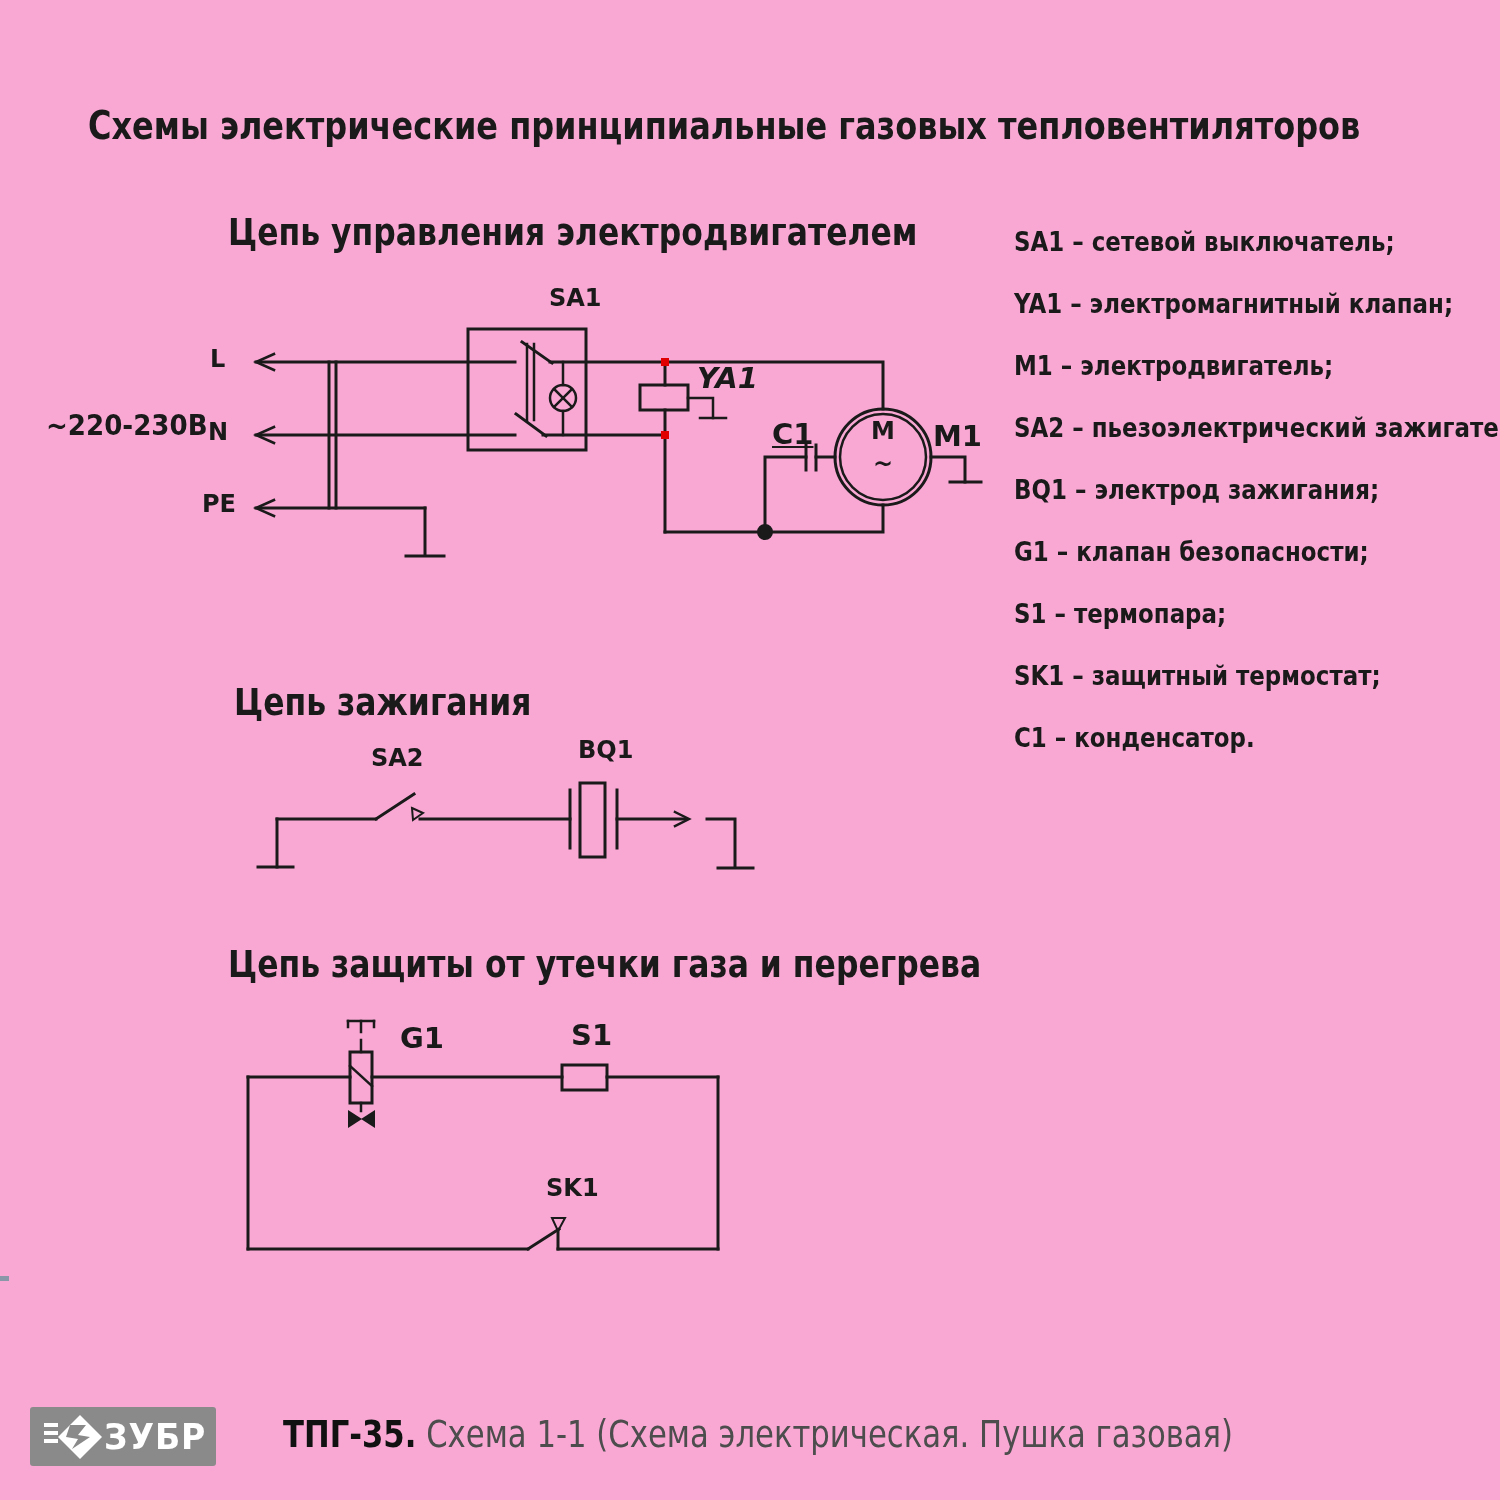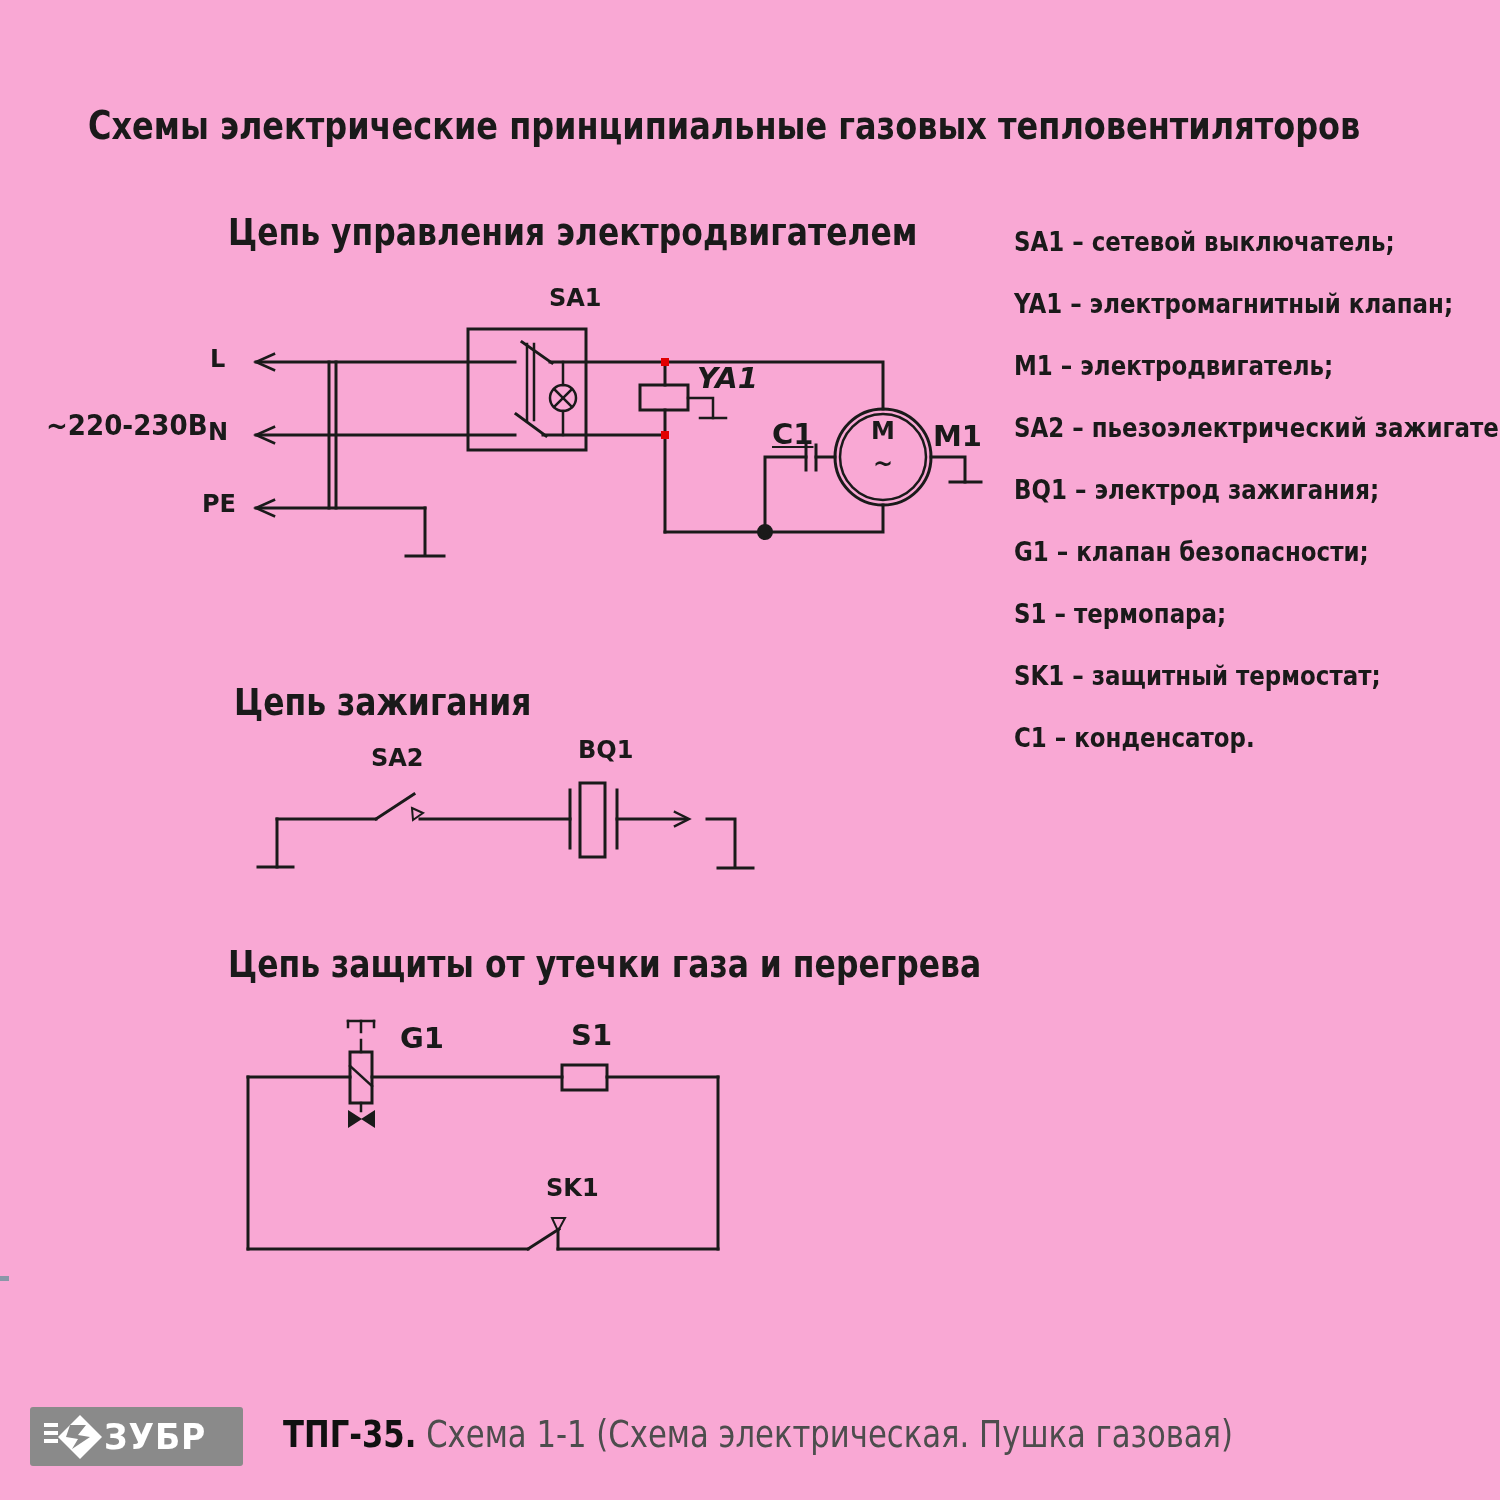--- a/index.html
+++ b/index.html
@@ -8,21 +8,21 @@
   .abs{position:absolute;line-height:1;white-space:nowrap;}
   .cond{transform:scaleX(0.82);transform-origin:0 0;}
   .cond85{transform:scaleX(0.85);transform-origin:0 0;}
   .cond9{transform:scaleX(0.9);transform-origin:0 0;}
   .main-title{left:88px;top:106px;font-size:39px;font-weight:600;}
   .sec-title{font-size:37px;font-weight:600;}
   .lbl{font-size:29px;font-weight:600;}
   .lbl-big{font-size:24px;font-weight:600;}
   .legend-item{font-size:27px;font-weight:600;}
   svg.linework{position:absolute;left:0;top:0;}
-  .footer-logo{left:30px;top:1407px;width:213px;height:59px;background:#8a8a8a;border-radius:3px;
+  .footer-logo{left:30px;top:1407px;width:186px;height:59px;background:#8a8a8a;border-radius:3px;
                display:flex;align-items:center;}
   .brand-text{color:#ffffff;font-size:36px;font-weight:bold;letter-spacing:1px;
               transform:scaleX(0.92);transform-origin:0 50%;}
   .caption{left:283px;top:1416px;font-size:37px;transform:scaleX(0.83);transform-origin:0 0;}
   .caption .model{font-weight:bold;color:#111111;}
   .caption .rest{color:#4d4d4d;font-weight:400;}
   .edge-artifact{left:0;top:1276px;width:9px;height:5px;background:#8a97a8;}
 </style>
 </head>
 <body>

